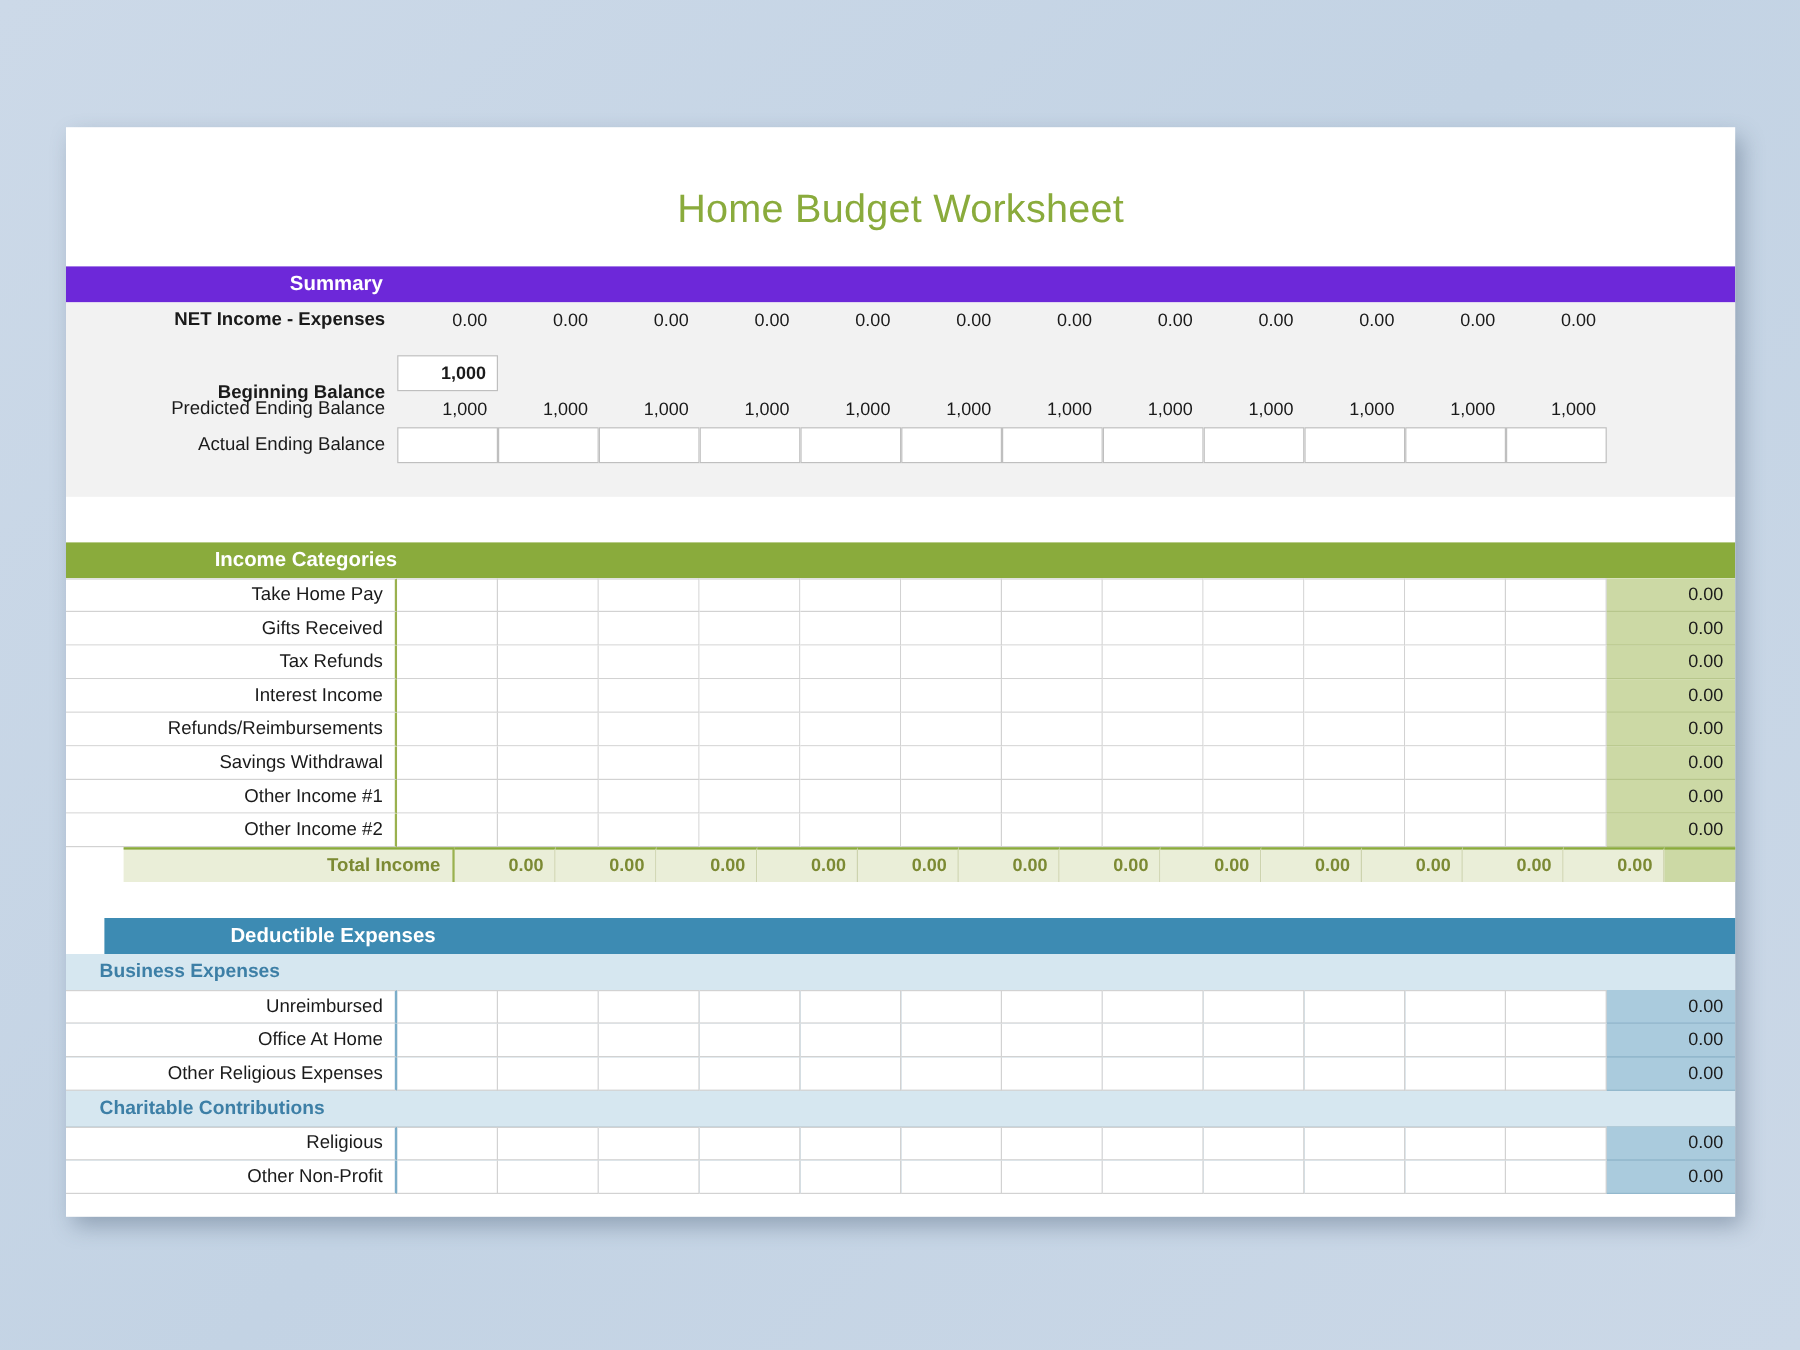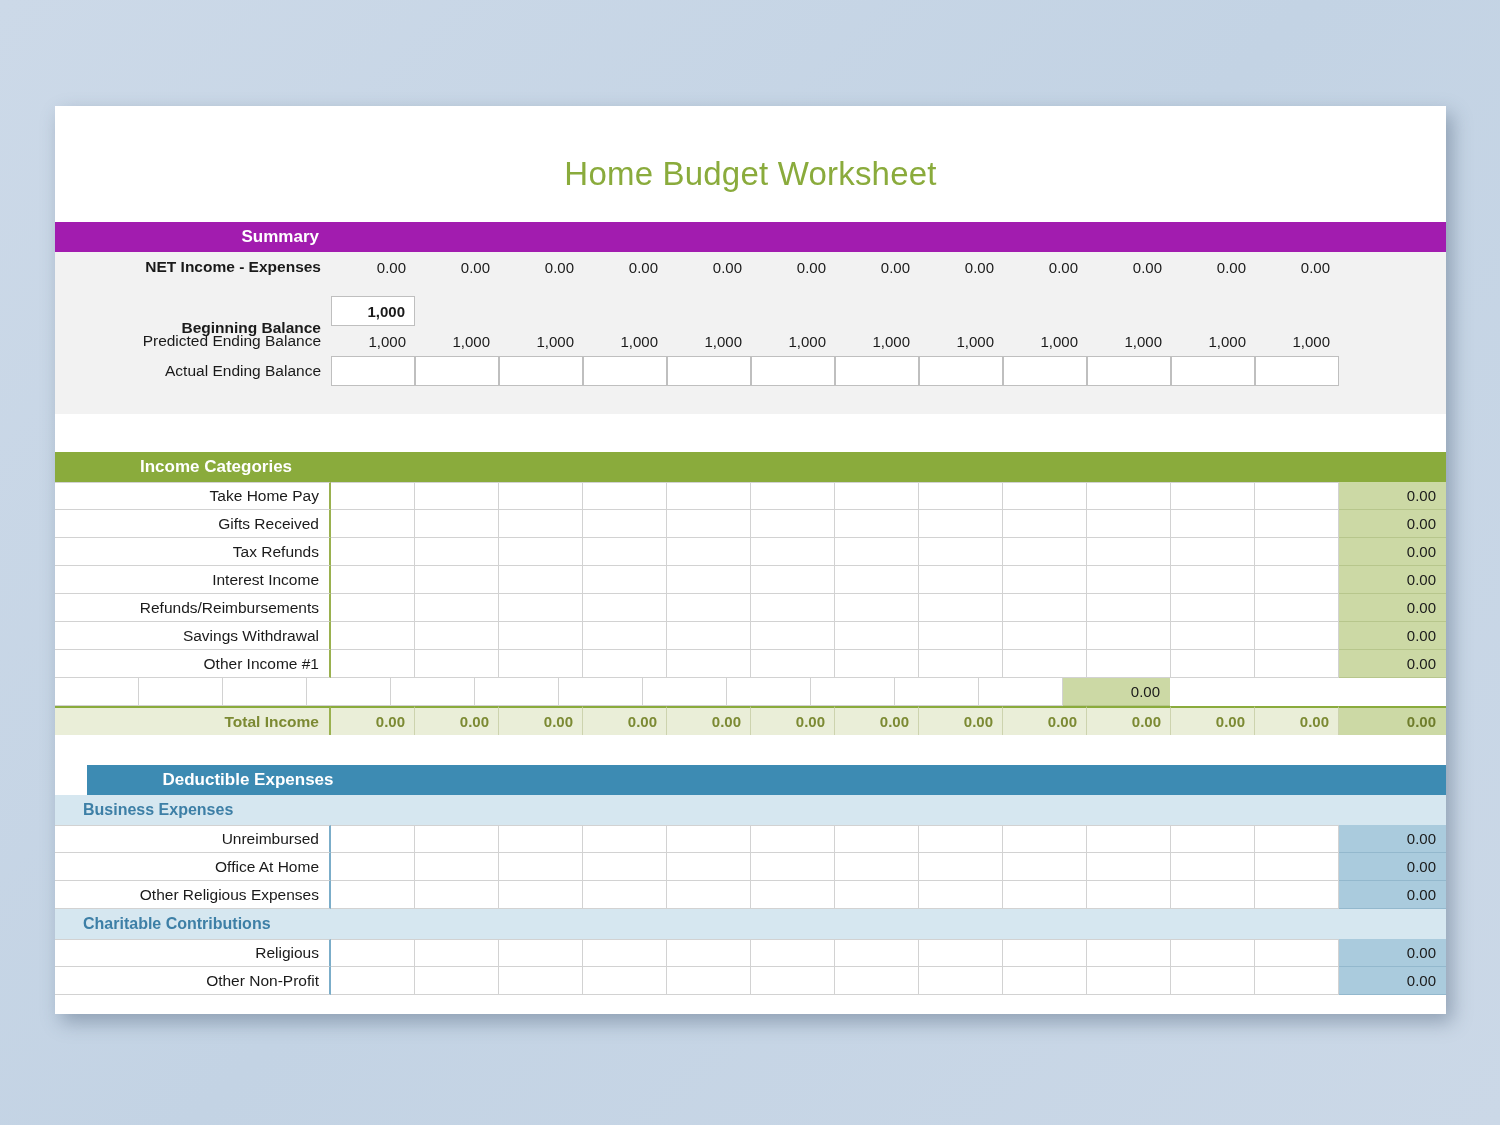--- a/index.html
+++ b/index.html
@@ -110,26 +110,26 @@
     width: 276px;
     min-width: 276px;
     text-align: right;
     padding-right: 12px;
     font-size: 17px;
     font-weight: bold;
     color: #ffffff;
     white-space: nowrap;
   }
   .banner-title.left {
-    text-align: center;
+    text-align: right;
     padding-left: 46px;
     padding-right: 0;
   }
   .banner-fill { flex: 1; }
-  .banner.gray { background: #a21caf; }
+  .banner.gray { background: #6d28d9; }
   .banner.green { background: #8aab3c; }
   .banner.blue { background: #3d8bb3; margin-left: 32px; }
 
   
   .summary-block { background: #f2f2f2; }
   .sum-row { height: 30px; }
   .sum-row .lbl { font-weight: bold; font-size: 15.5px; }
   .sum-row.plain .lbl { font-weight: normal; }
   .sum-spacer { height: 14px; background: #f2f2f2; }
   .sum-bottom { height: 28px; background: #f2f2f2; }
@@ -169,20 +169,21 @@
   }
   .inc-row.first .lbl, .inc-row.first .cell { border-top: 1px solid #d2d2d2; }
 
   .total-row { height: 29px; }
   .total-row .lbl {
     background: #eaeed8;
     border-top: 2px solid #8aab3c;
     border-right: 2px solid #9ab14f;
     font-weight: bold;
     color: #7c8a33;
+    margin-left: 48px;
   }
   .total-row .cell {
     background: #eaeed8;
     border-top: 2px solid #8aab3c;
     border-right: 1px solid #cdd3ae;
     font-weight: bold;
     color: #7c8a33;
   }
   .total-row .tot {
     background: #ccd9a5;
@@ -435,20 +436,21 @@
           <div class="cell "></div>
           <div class="cell "></div>
           <div class="cell "></div>
           <div class="cell "></div>
           <div class="cell "></div>
           <div class="cell "></div>
           <div class="cell "></div>
           <div class="tot ">0.00</div>
         </div>
         <div class="row inc-row">
+          <div class="lbl">Other Income #2</div>
           <div class="cell "></div>
           <div class="cell "></div>
           <div class="cell "></div>
           <div class="cell "></div>
           <div class="cell "></div>
           <div class="cell "></div>
           <div class="cell "></div>
           <div class="cell "></div>
           <div class="cell "></div>
           <div class="cell "></div>

